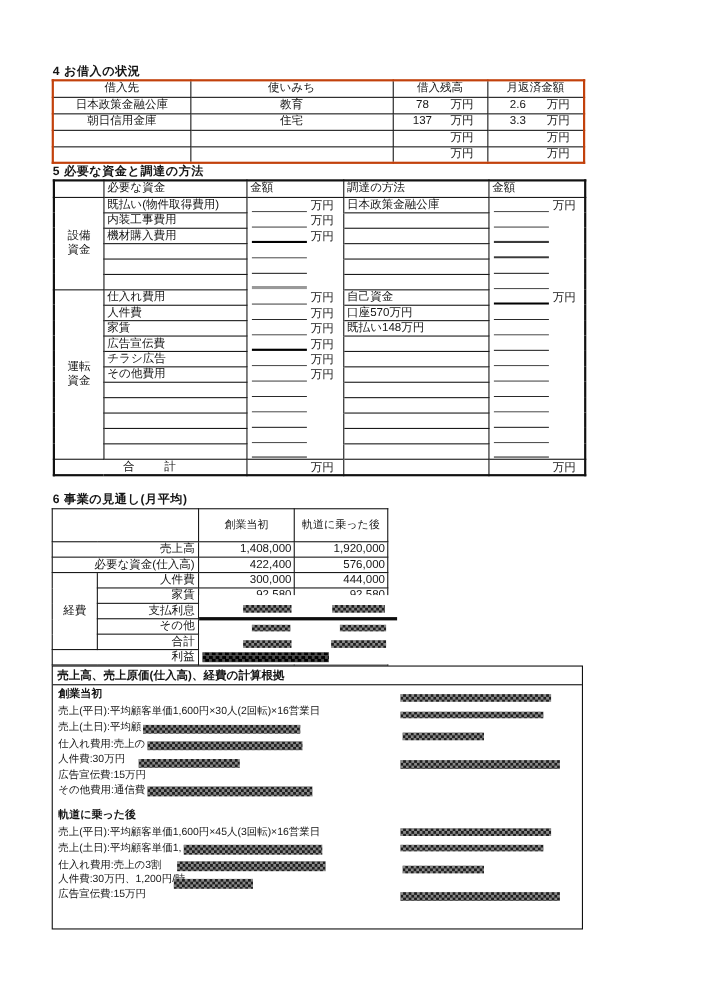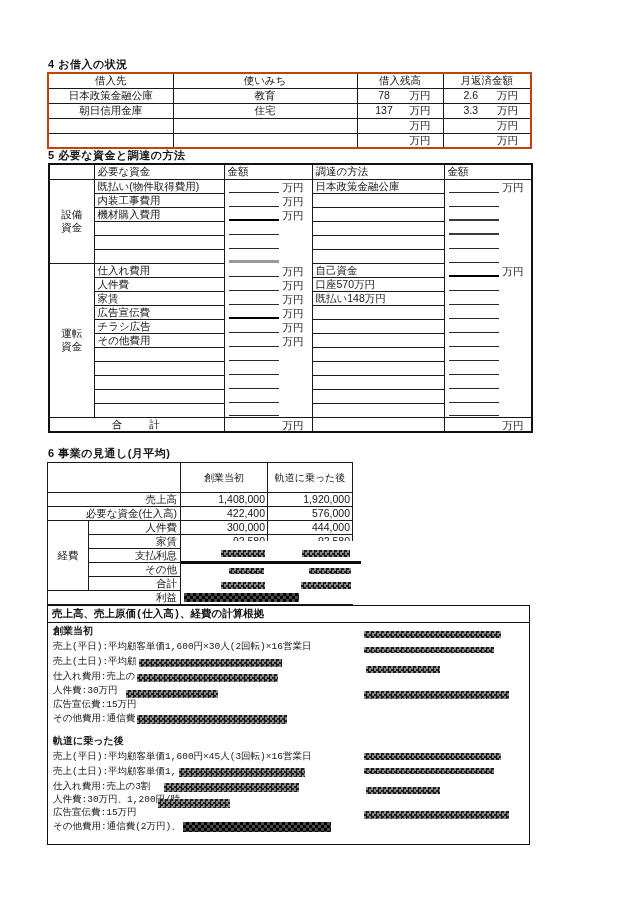--- a/index.html
+++ b/index.html
@@ -58,21 +58,21 @@
   .t6 tr.hdr6 td { height: 30px; text-align: center; font-size: 10px; }
   .t6 td.lab { text-align: right; }
   .t6 td.v { text-align: right; padding-right: 2px; }
   .t6 td.gcell { text-align: center; }
   .s6wrap { position: absolute; }
   .s6overlay { position: absolute; background: #ffffff; }
   .s6overlay .blob { position: absolute; }
   .bar { position: absolute; background: #0d0d0d; }
 
   
-  .calcbox { border: 1.5px solid #111; width: 483px; font-family: Liberation Mono, monospace; }
+  .calcbox { border: 1.5px solid #111; width: 483px; }
   .calchdr { border-bottom: 1px solid #111; height: 17px; line-height: 16px; font-weight: bold; font-size: 10.5px; padding-left: 4px; }
   .calcbody { position: relative; height: 221px; font-size: 9.5px; }
   .cline { position: absolute; left: 5px; white-space: nowrap; line-height: 12px; }
   .cline .px { margin-left: 2px; }
   .ctitle { font-weight: bold; font-size: 10px; }
 </style>
 </head>
 <body>
 
 <div class="page">
@@ -562,21 +562,20 @@
       <span class="px" style="position:absolute; left:316px; top:24px; width:130px; height:6px;"></span>
       <span class="px" style="position:absolute; left:318px; top:43px; width:74px; height:7px;"></span>
       <span class="px" style="position:absolute; left:316px; top:68px; width:145px; height:8px;"></span>
 
       <div class="cline ctitle" style="top:113px;">軌道に乗った後</div>
       <div class="cline" style="top:128px;"><span>売上(平日):平均顧客単価1,600円×45人(3回転)×16営業日</span></div>
       <div class="cline" style="top:143px;"><span>売上(土日):平均顧客単価1,</span><span class="px" style="width:126px; height:9px;"></span></div>
       <div class="cline" style="top:158px;"><span>仕入れ費用:売上の3割</span><span class="px" style="width:135px; height:9px; margin-left:14px;"></span></div>
       <div class="cline" style="top:171px;"><span>人件費:30万円、1,200円/時</span></div>
       <div class="cline" style="top:184px;"><span>広告宣伝費:15万円</span></div>
-      <div class="cline" style="top:198px;"><span>その他費用:通信費(2万円)、</span><span class="px dark" style="width:148px; height:10px;"></span></div>
       <span class="px" style="position:absolute; left:110px; top:176px; width:72px; height:9px;"></span>
       <span class="px" style="position:absolute; left:316px; top:130px; width:137px; height:7px;"></span>
       <span class="px" style="position:absolute; left:316px; top:145px; width:130px; height:6px;"></span>
       <span class="px" style="position:absolute; left:318px; top:164px; width:74px; height:7px;"></span>
       <span class="px" style="position:absolute; left:316px; top:188px; width:145px; height:8px;"></span>
     </div>
   </div>
 
 </div>
 

